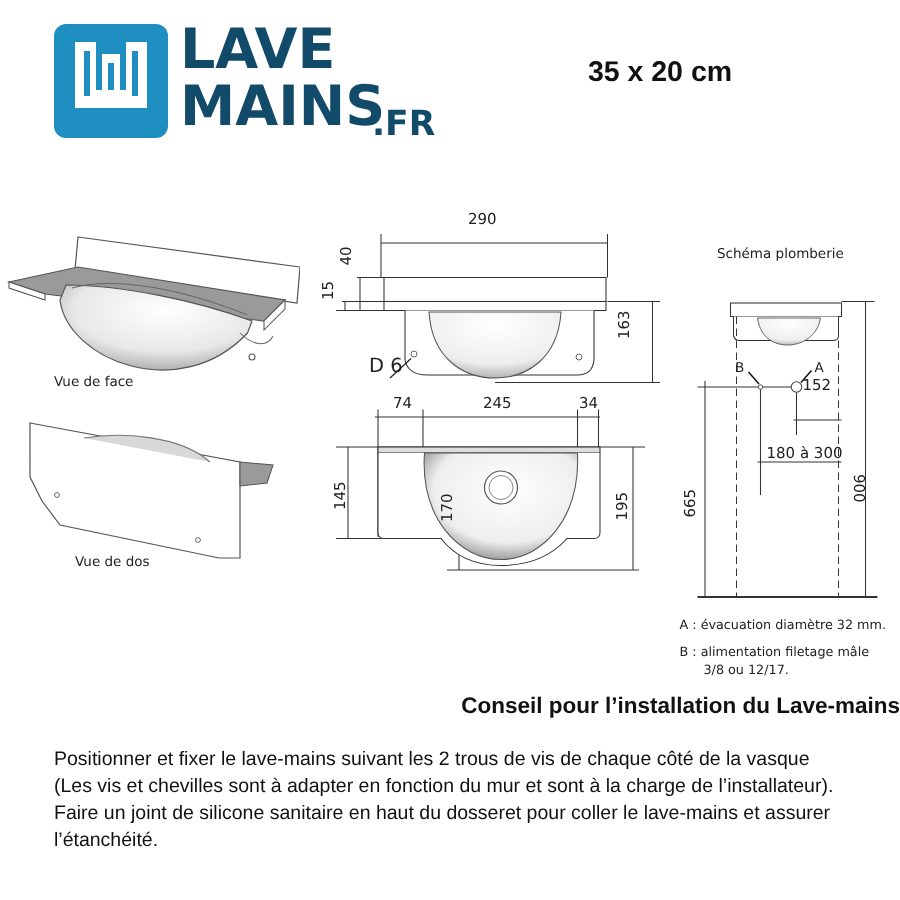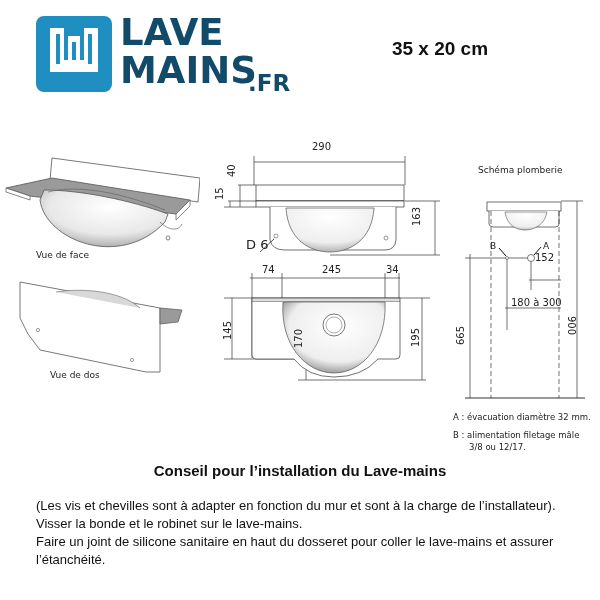--- a/index.html
+++ b/index.html
@@ -3,21 +3,21 @@
 <meta charset="utf-8">
 <style>
   html,body{margin:0;padding:0;background:#fff;}
   body{width:600px;height:600px;position:relative;overflow:hidden;font-family:"Liberation Sans",sans-serif;color:#111;}
   .abs{position:absolute;}
   .logo{left:34px;top:14px;width:260px;height:80px;}
   .logo-word{font-family:"DejaVu Sans",sans-serif;font-weight:bold;color:#124a6a;letter-spacing:0px;line-height:1;}
   .title{left:300px;top:36px;width:280px;text-align:center;font-weight:bold;font-size:19px;line-height:26px;}
   .lbl{font-family:"DejaVu Sans",sans-serif;font-size:9px;color:#222;}
   .dim{font-family:"DejaVu Sans",sans-serif;font-size:10px;color:#222;}
-  .conseil-title{left:0;width:600px;top:462px;text-align:center;font-weight:bold;font-size:15px;}
+  .conseil-title{left:0;width:600px;top:462px;text-align:right;font-weight:bold;font-size:15px;}
   .conseil{left:36px;top:497px;width:560px;font-size:13px;line-height:18px;}
   .conseil p{margin:0;}
   .legend{left:453px;top:411px;width:150px;font-family:"DejaVu Sans",sans-serif;font-size:8.5px;line-height:12px;color:#222;}
 </style>
 </head>
 <body>
 
 <div class="abs logo">
   <svg class="abs" style="left:0;top:0" width="80" height="80" viewBox="0 0 80 80">
     <rect x="2" y="2" width="76" height="76" rx="8" fill="#1e8fc0"></rect>
@@ -171,17 +171,17 @@
 <div class="abs dim" style="left:577px;top:316px;transform:rotate(90deg);transform-origin:left top">900</div>
 
 <div class="abs legend">
   <div><span>A :</span> <span>évacuation diamètre 32 mm.</span></div>
   <div style="margin-top:6px"><span>B :</span> <span>alimentation filetage mâle</span></div>
   <div style="padding-left:16px">3/8 ou 12/17.</div>
 </div>
 
 <div class="abs conseil-title">Conseil pour l’installation du Lave-mains</div>
 <div class="abs conseil">
+  <p>Positionner et fixer le lave-mains suivant les 2 trous de vis de chaque côté de la vasque</p>
   <p>(Les vis et chevilles sont à adapter en fonction du mur et sont à la charge de l’installateur).</p>
-  <p>Visser la bonde et le robinet sur le lave-mains.</p>
   <p>Faire un joint de silicone sanitaire en haut du dosseret pour coller le lave-mains et assurer</p>
   <p>l’étanchéité.</p>
 </div>
 
 </body></html>

